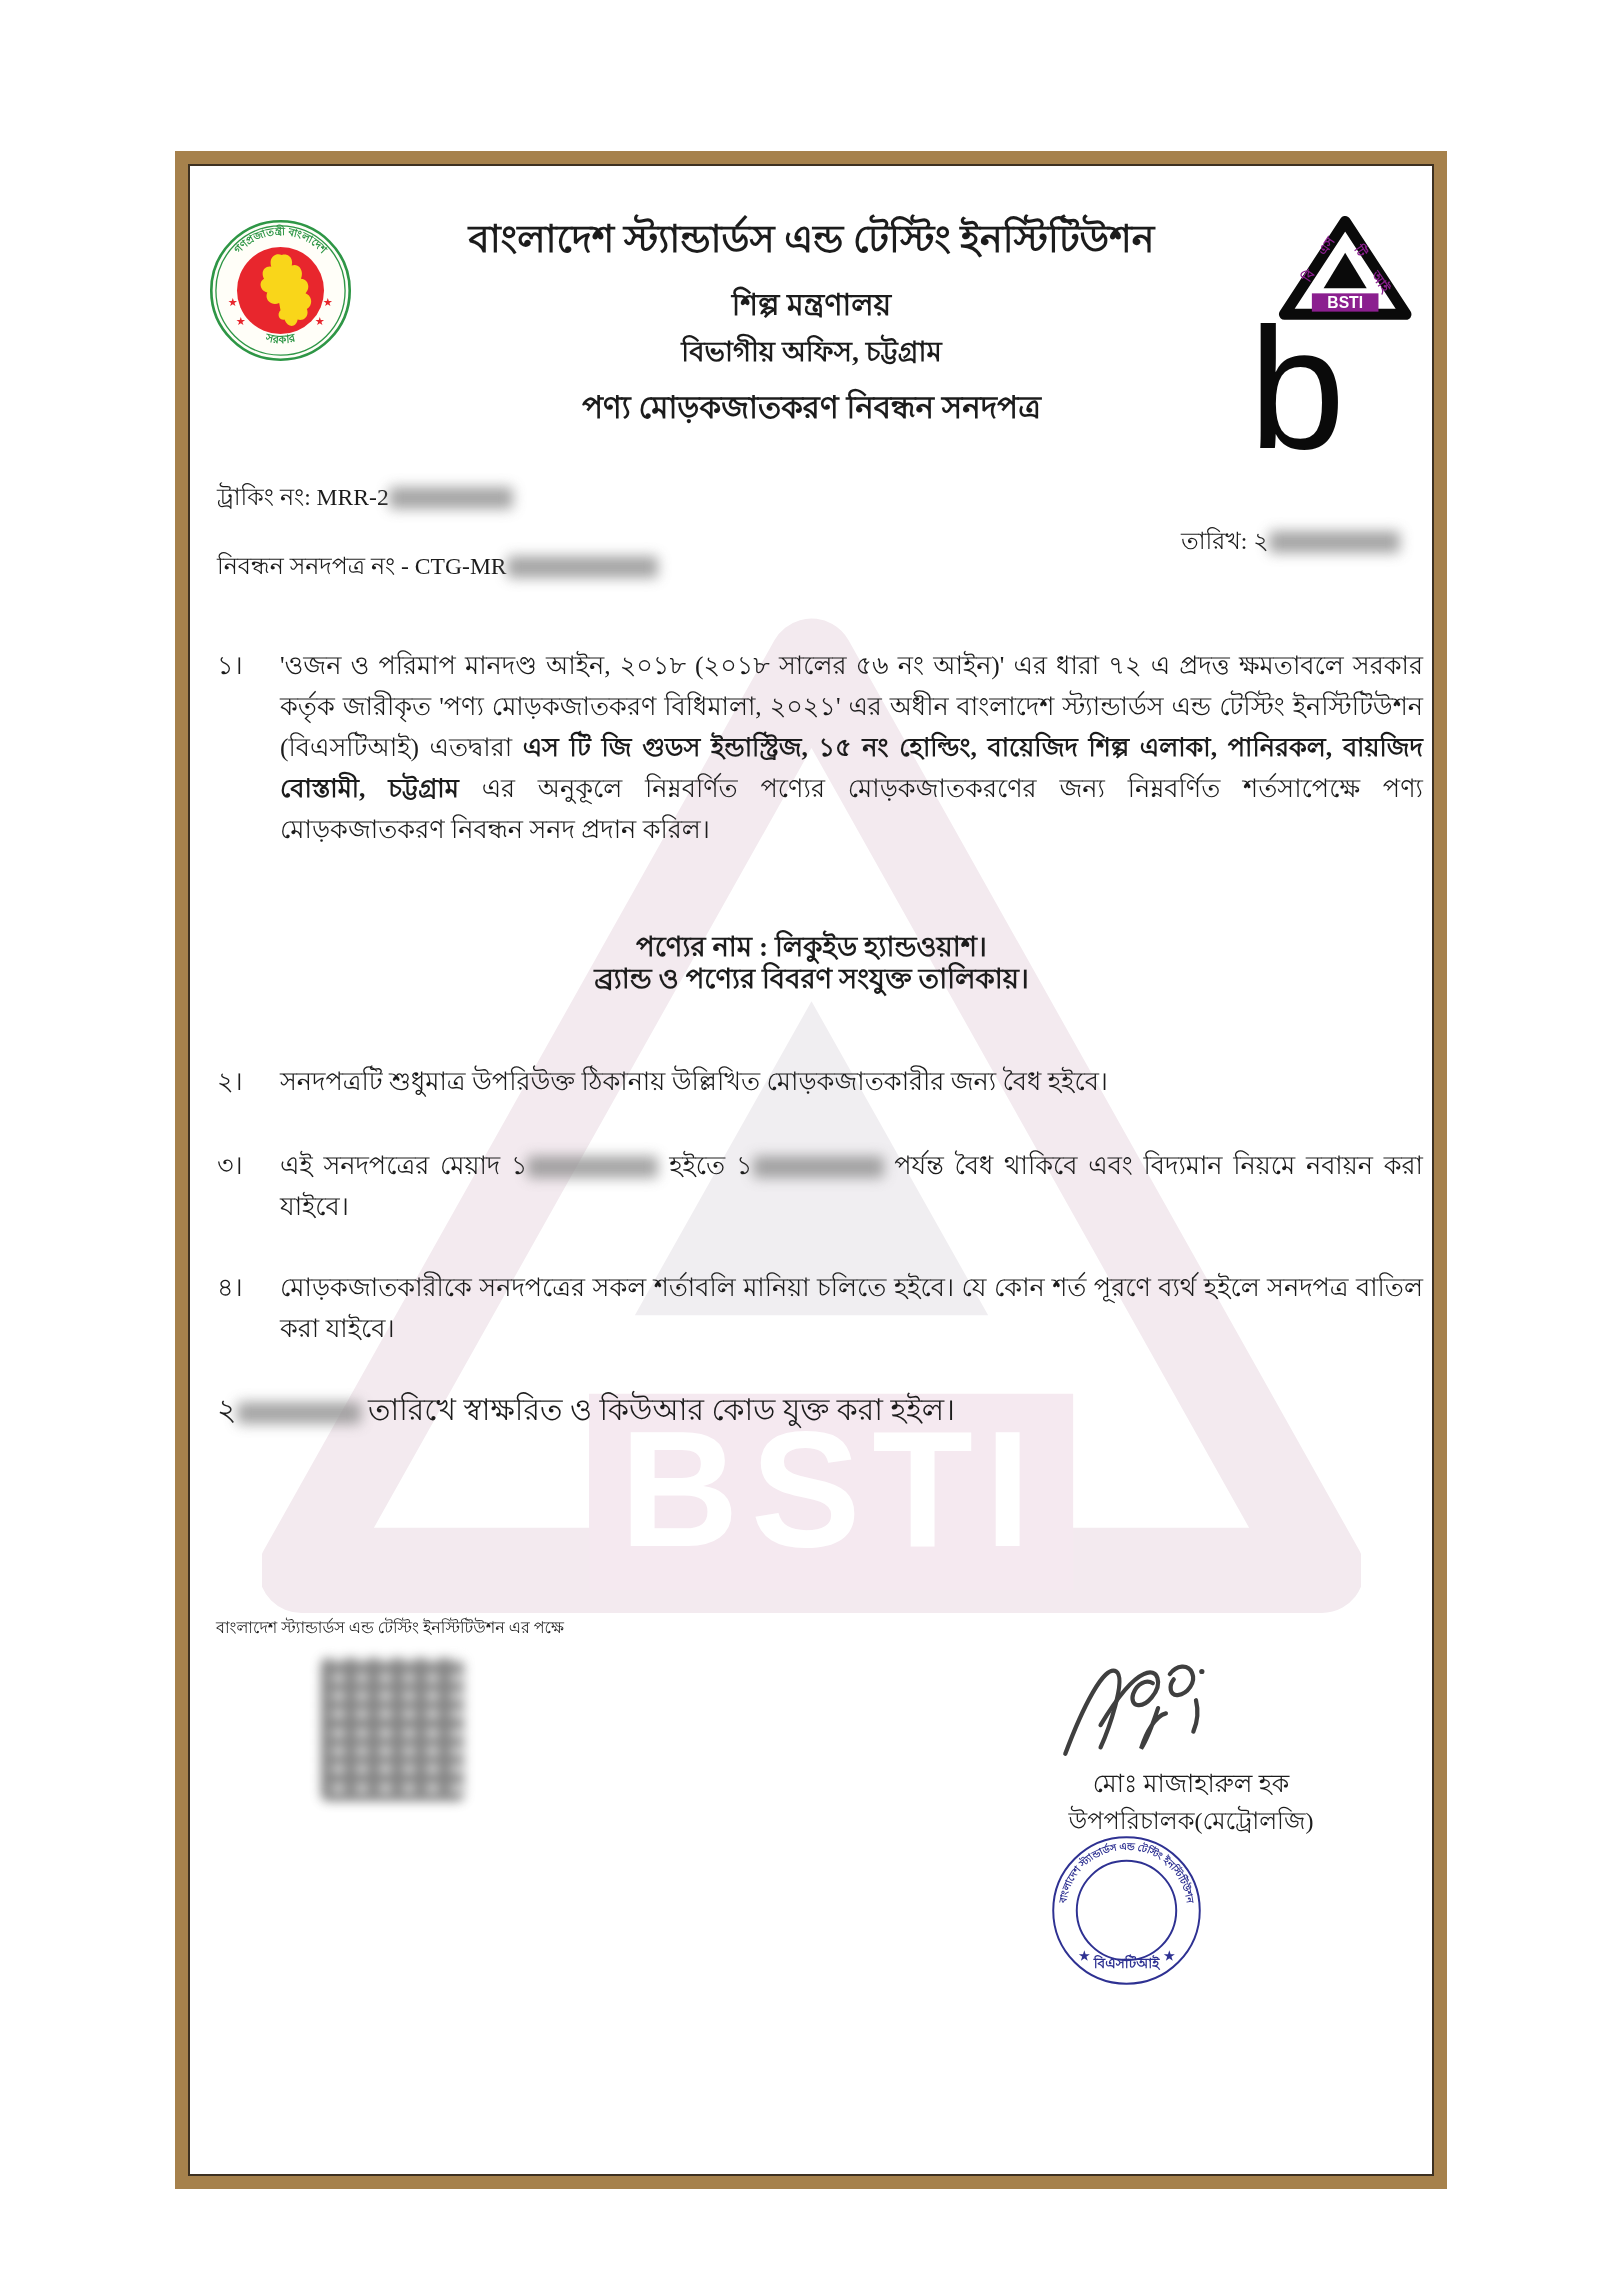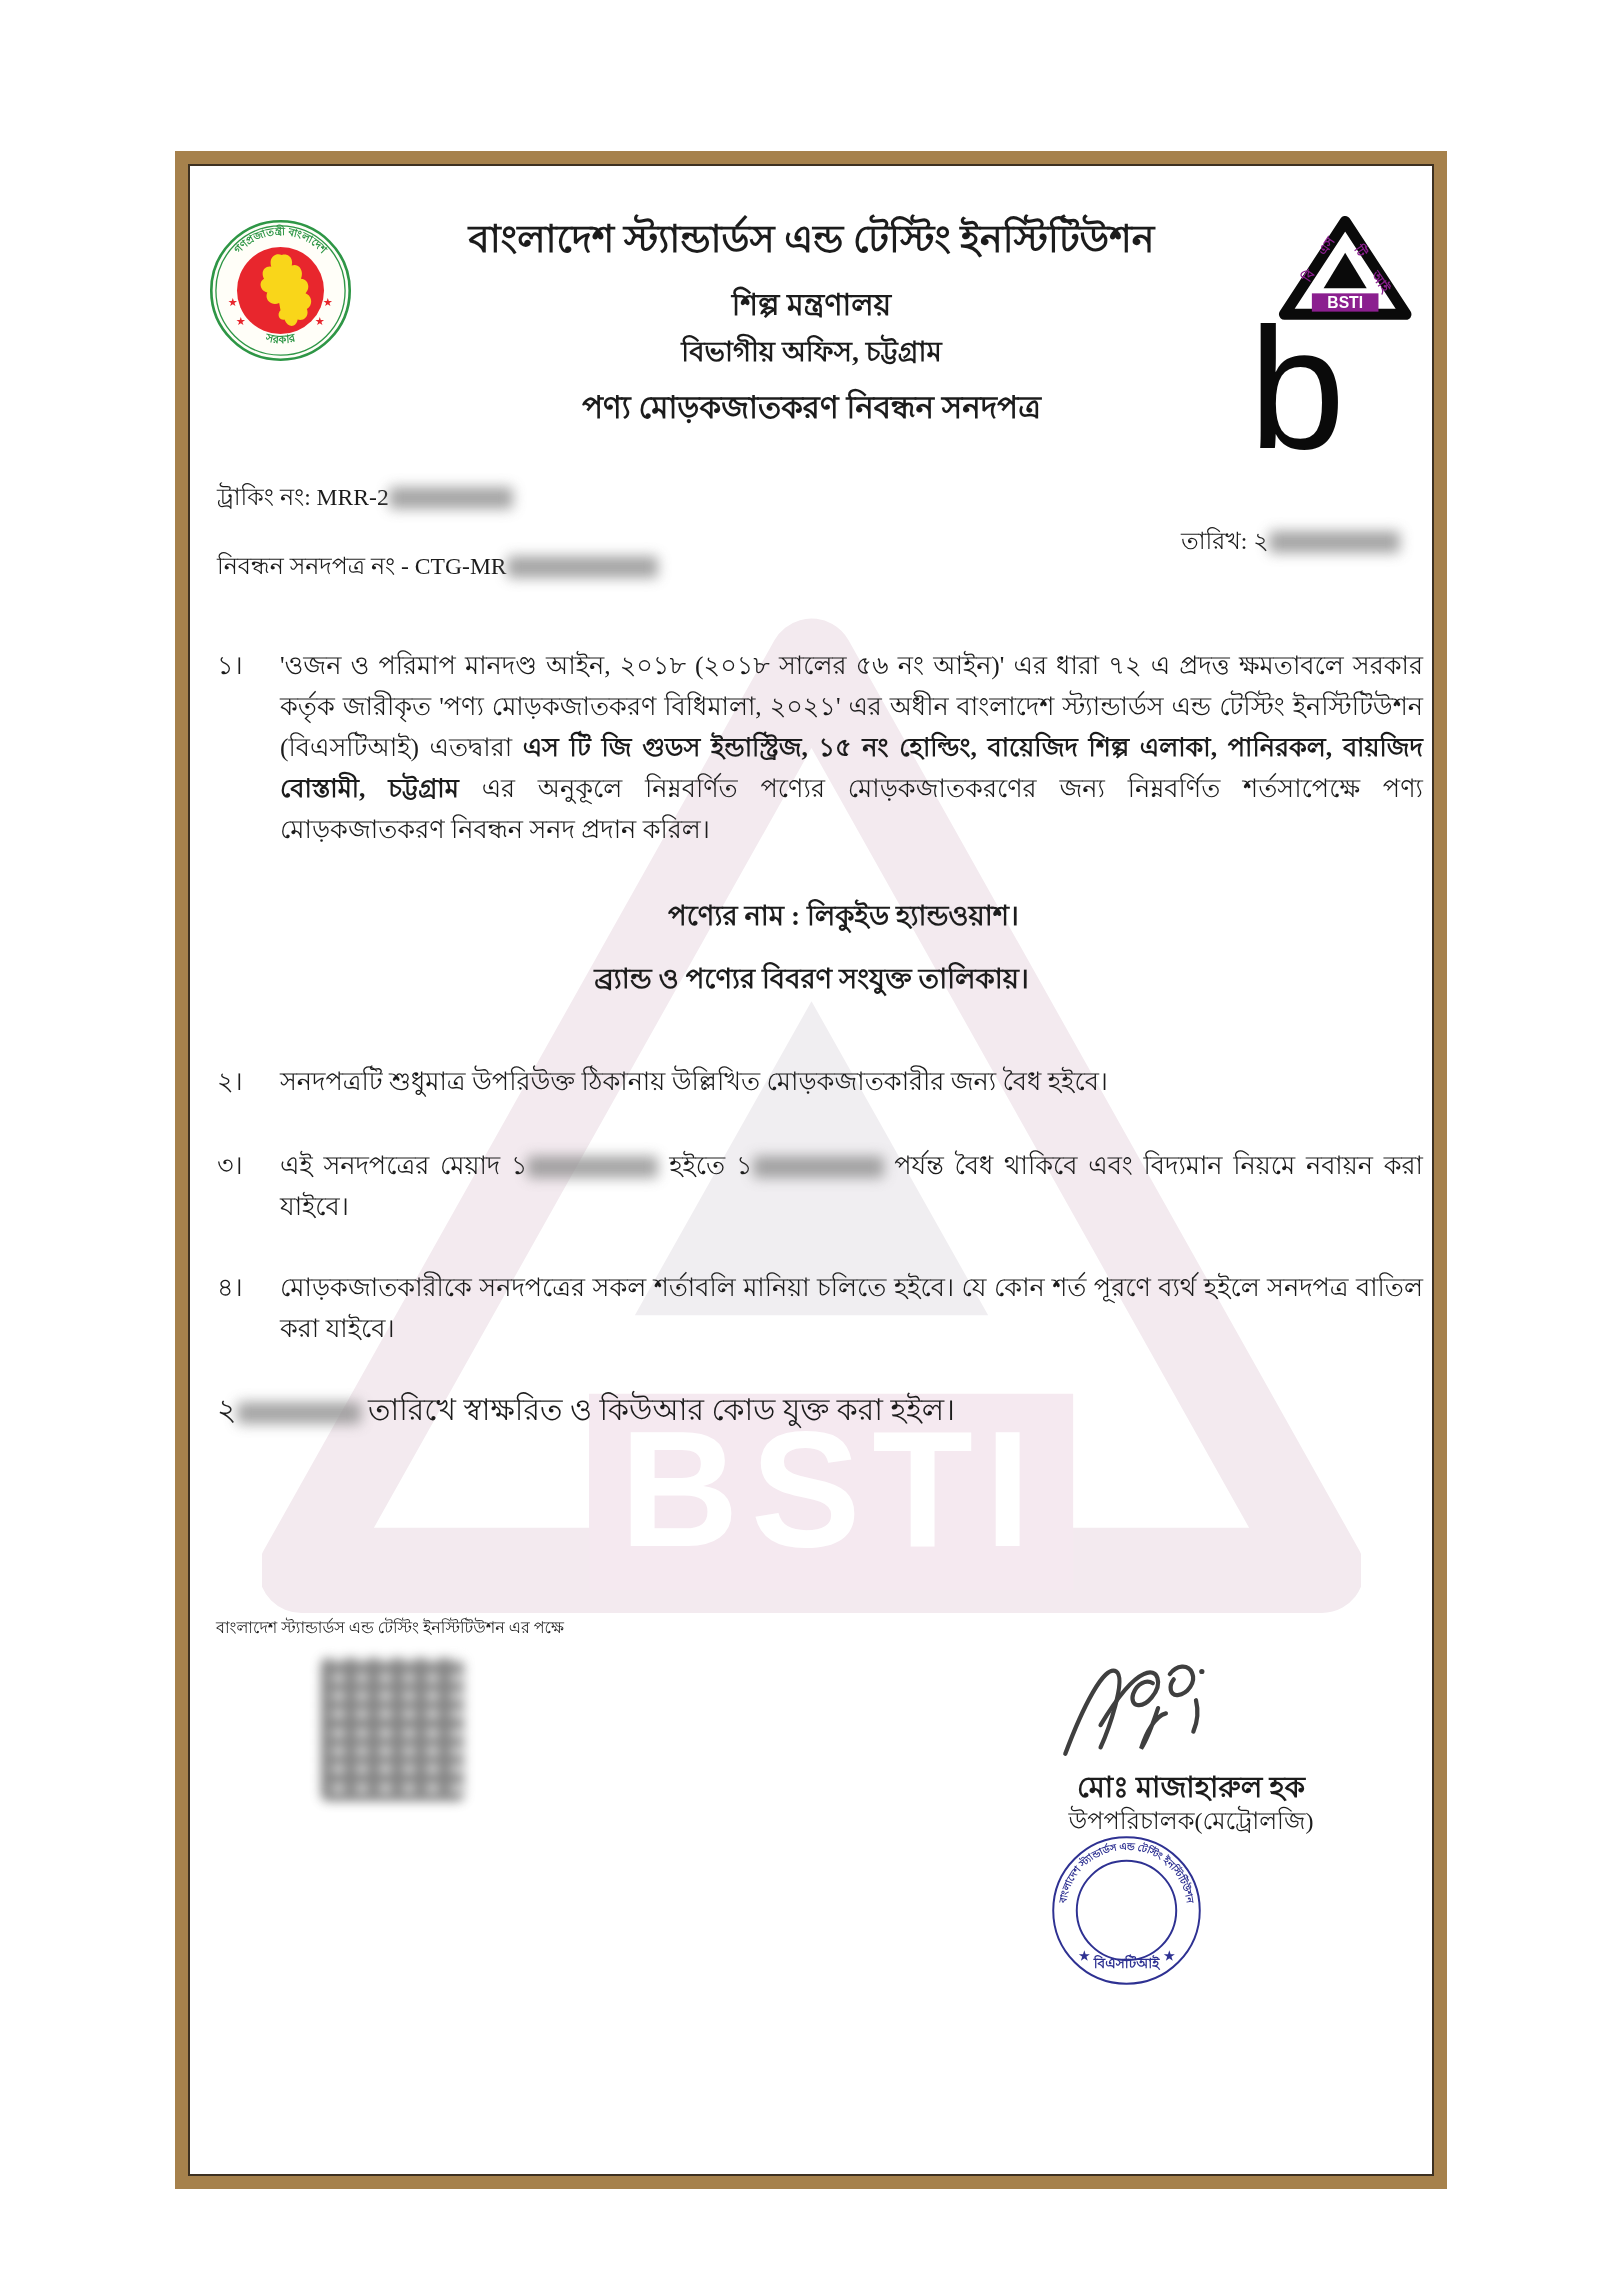--- a/index.html
+++ b/index.html
@@ -39,26 +39,26 @@
   .meta1{left:217px;top:479px;}
   .meta2{left:217px;top:548px;text-align:right;}
   .dateline{left:1181px;top:523px;font-size:23.6px;white-space:nowrap;}
   .clause{left:217px;width:1206px;font-size:25.5px;line-height:41px;text-align:justify;padding-left:63px;box-sizing:border-box;}
   .clause .num{position:absolute;left:0;top:0;}
   .c1{top:645px;}
   .c2{top:1061px;}
   .c3{top:1145px;}
   .c4{top:1267px;}
   .product-line{left:190px;width:1243px;text-align:center;font-size:27.5px;font-weight:bold;}
-  .pl1{top:895px;margin-left:32px;}
+  .pl1{top:926px;}
   .pl2{top:958px;}
   .signedline{left:217px;top:1386px;font-size:30px;white-space:nowrap;}
   .onbehalf{left:216px;width:1207px;top:1615px;text-align:left;font-size:16px;}
   .sig-block{left:988px;width:406px;text-align:center;}
-  .sig-name{top:1764px;font-size:29px;font-weight:bold;}
+  .sig-name{top:1764px;font-size:25px;font-weight:normal;}
   .sig-desig{top:1802px;font-size:24px;}
   .signature-svg{left:1047px;top:1644px;}
   .seal-svg{left:1048px;top:1832px;}
   .emblem-svg{left:208px;top:218px;}
   .bstilogo-svg{left:1275px;top:215px;}
   
   .redact{
     display:inline-block;height:22px;background:#8f8f8f;border-radius:3.9px;
     filter:blur(6.5px);opacity:.8;vertical-align:-3.9px;
   } .rw190{width:124px;} .rw200{width:131px;} .rw230{width:151px;}

